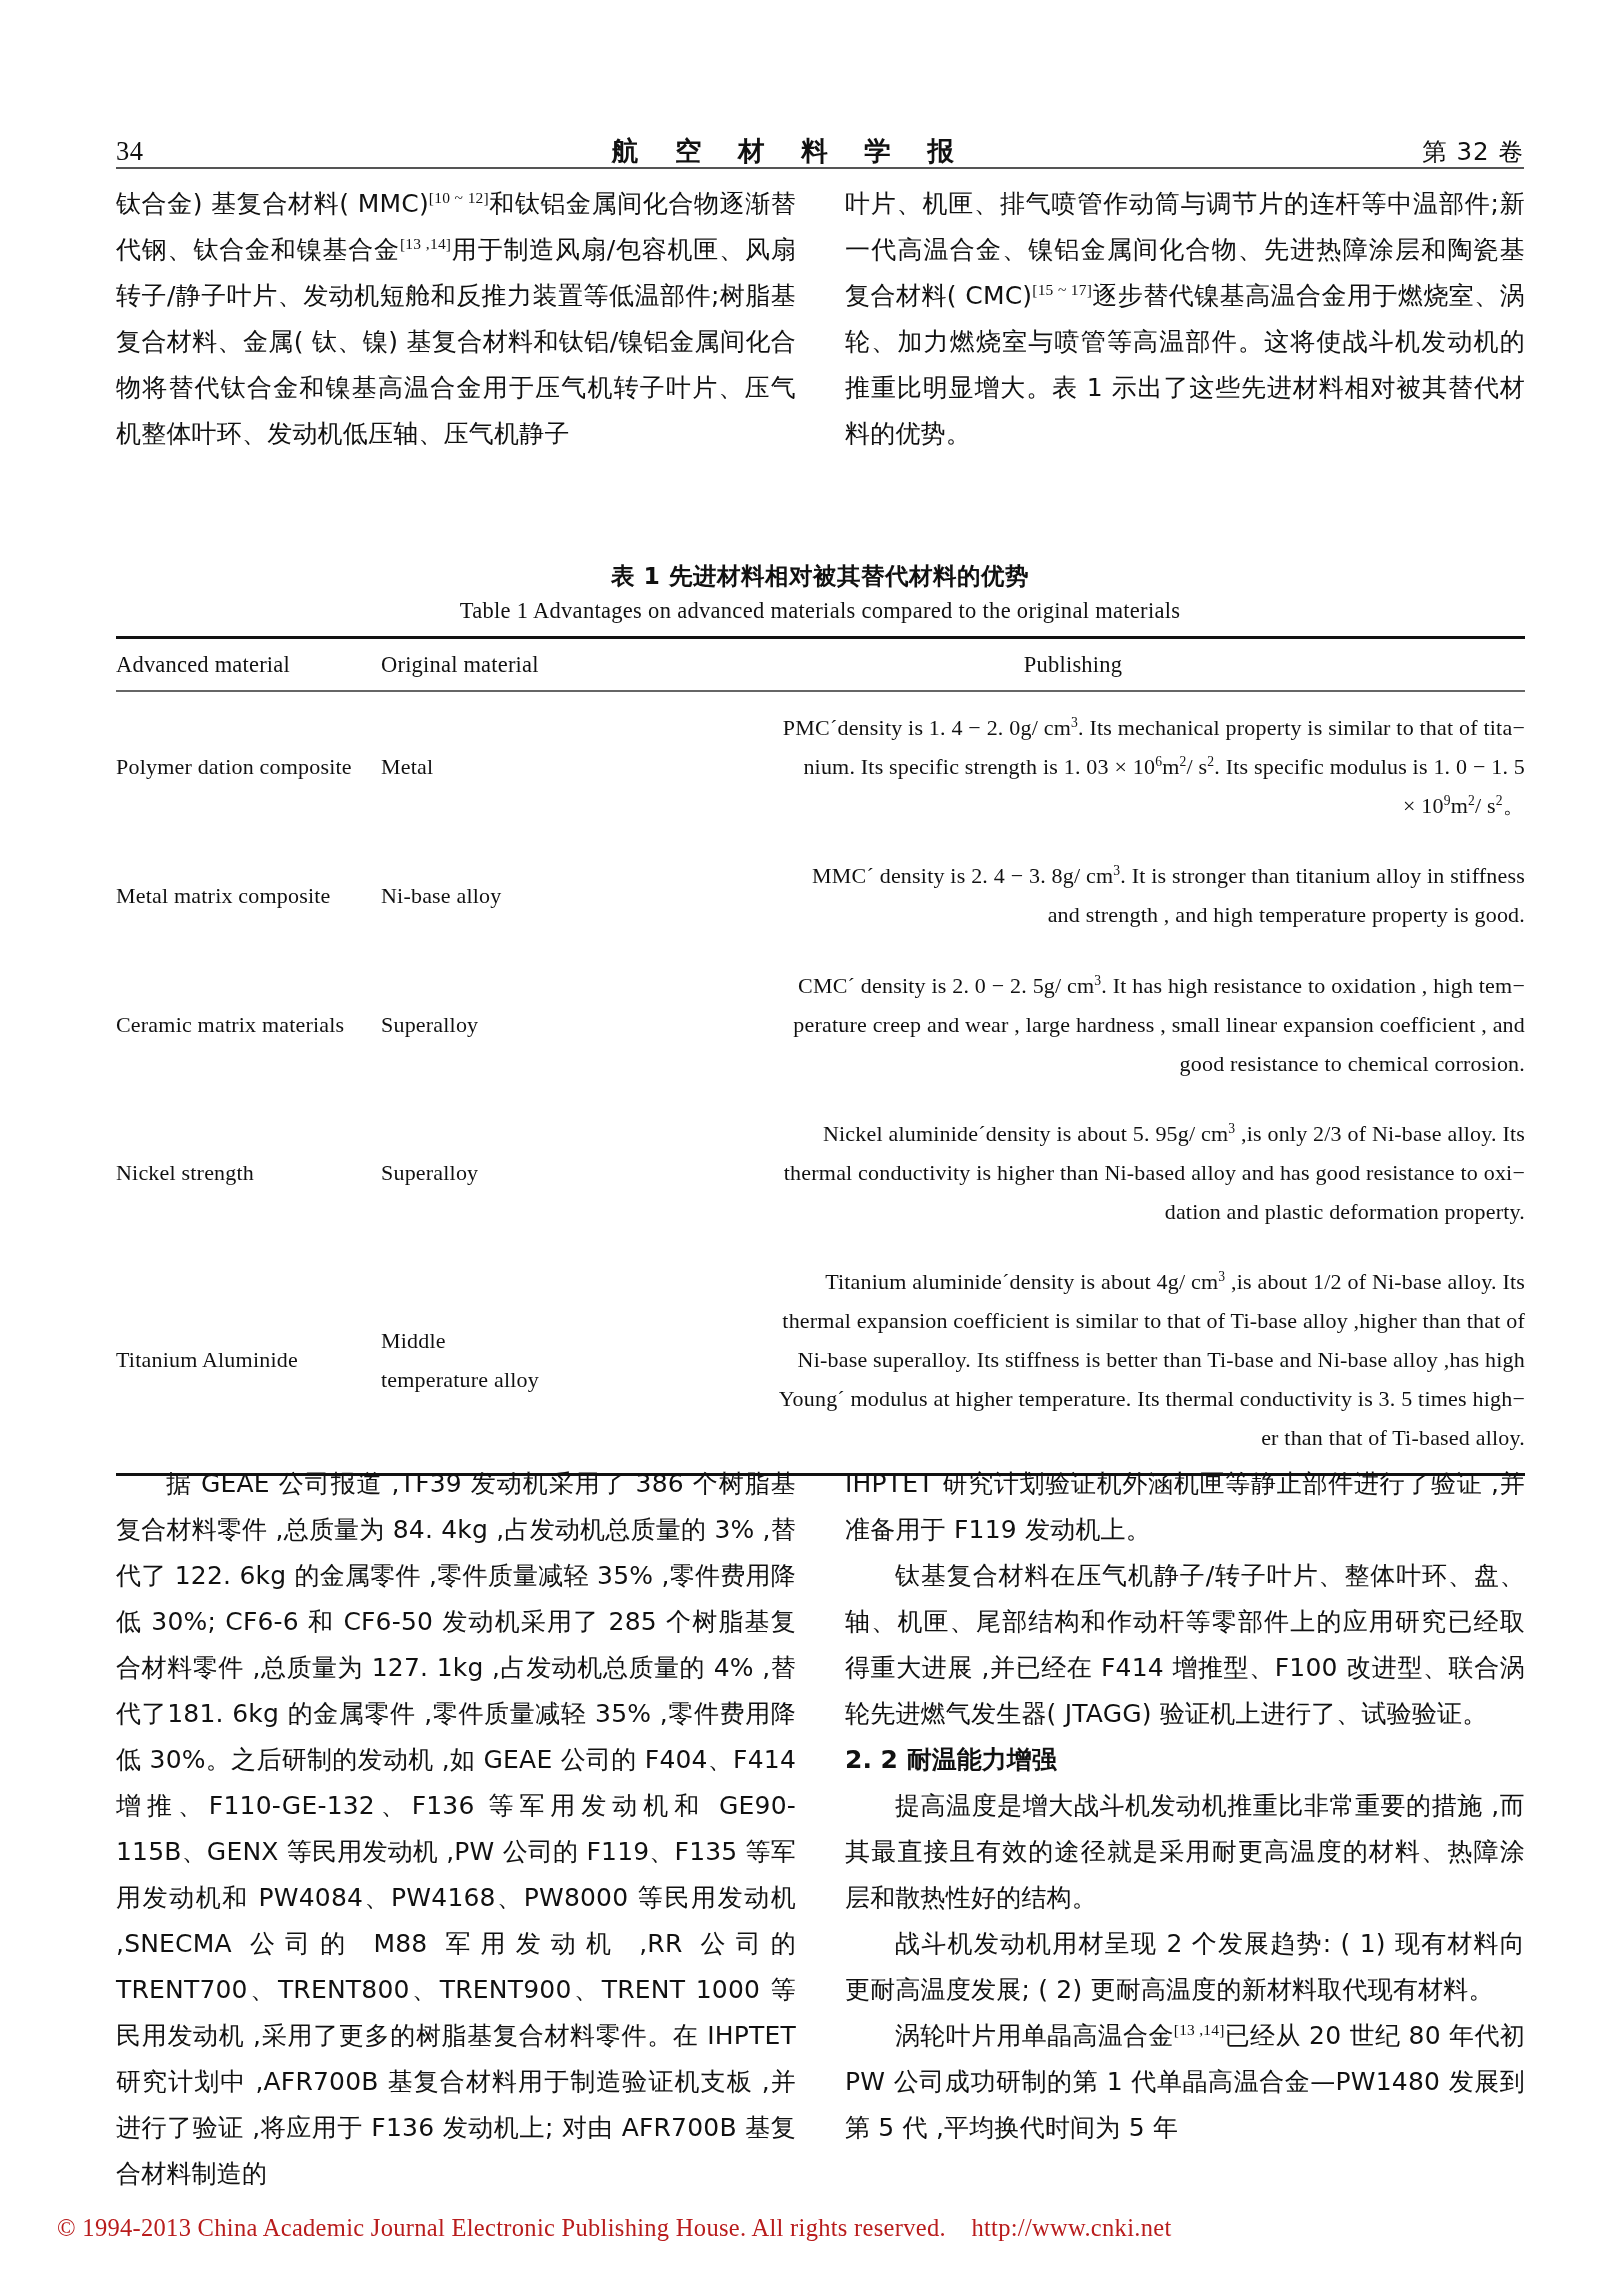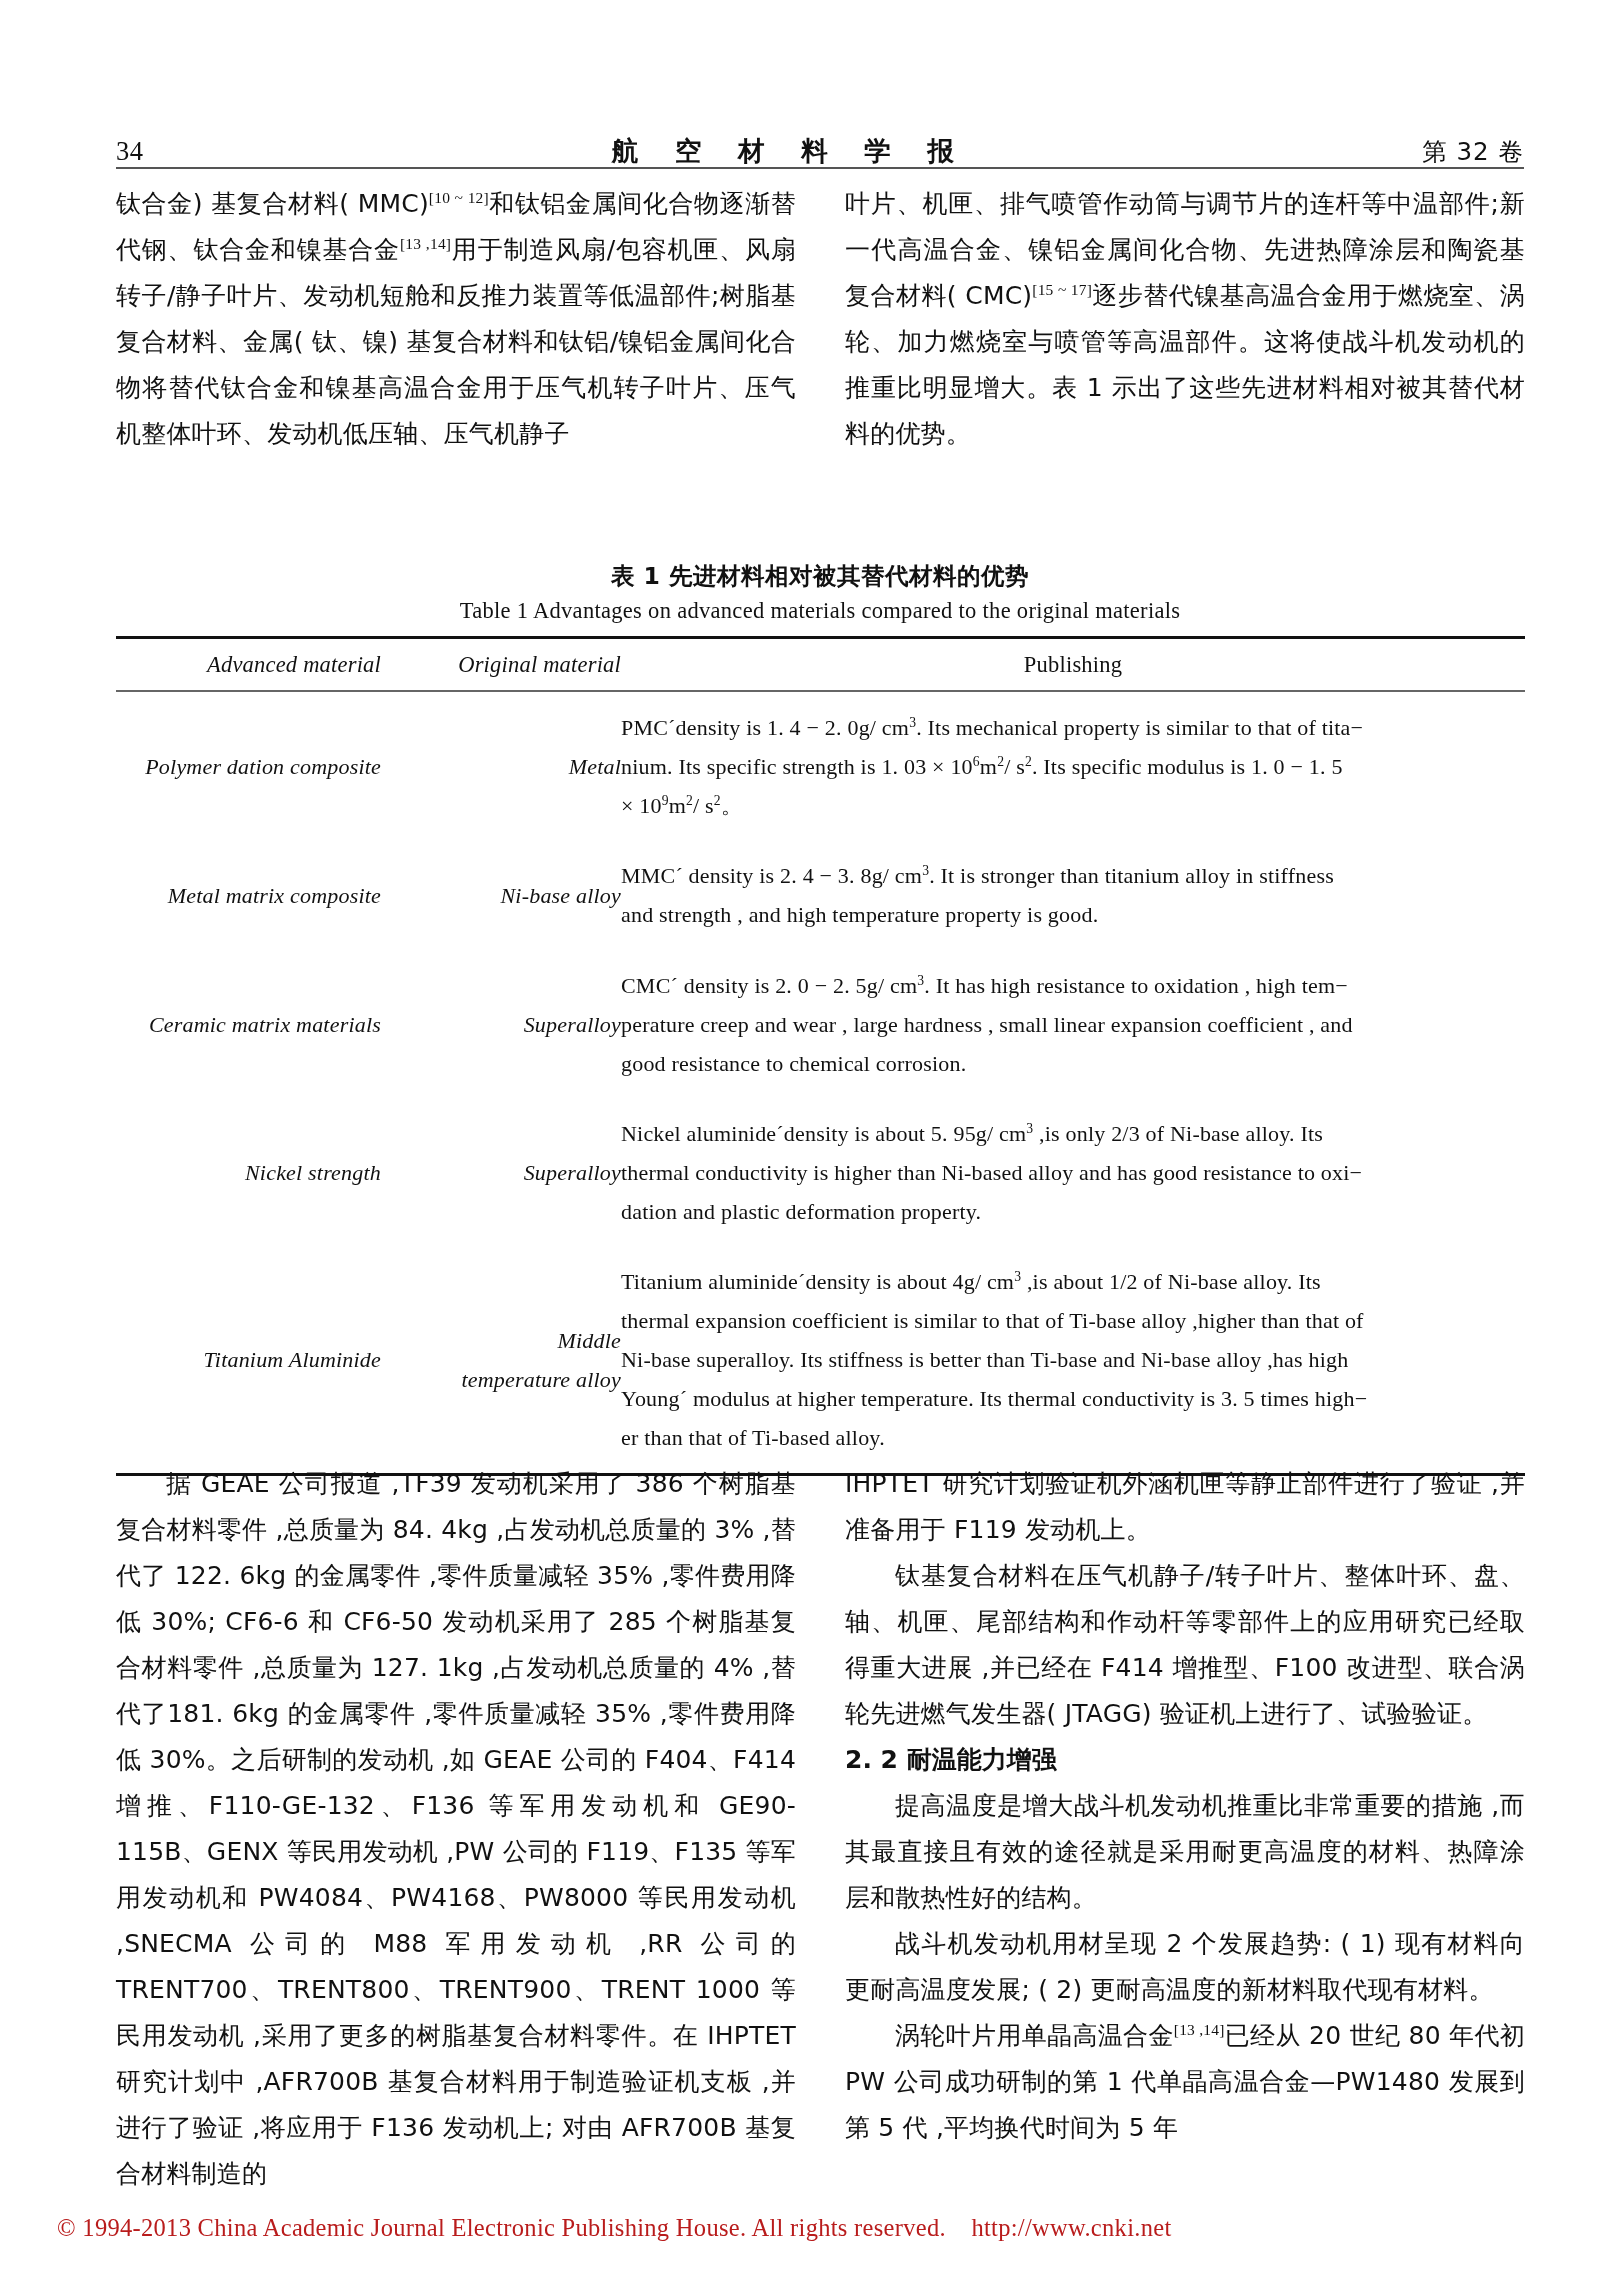--- a/index.html
+++ b/index.html
@@ -136,23 +136,23 @@
   .rule-mid   { border-bottom: 2px solid #666; }
   .rule-bot   { border-bottom: 3.9px solid #111; }
 
   table.data td {
     font-size: 22px;
     vertical-align: middle;
     padding: 15.7px 0;
     line-height: 39px;
     letter-spacing: 0.2px;
   }
-  td.c-adv, td.c-org, th.c-adv, th.c-org { text-align: right; font-style: italic; }
+  td.c-adv, td.c-org, th.c-adv, th.c-org { text-align: left; }
   td.c-advn, th.c-advn { text-align: left; }
-  td.c-advn { padding-left: 0; padding-right: 7.8px; }
+  td.c-advn { padding-left: 0; padding-right: 7.8px; text-align: right; }
   th.c-advn { text-align: center; }
   .desc { display: block; }
   sup.sm { font-size: 0.62em; vertical-align: super; line-height: 0; }
 
   
   .footer {
     position: absolute;
     left: 47px;
     top: 2207px;
     width: 1529px;

